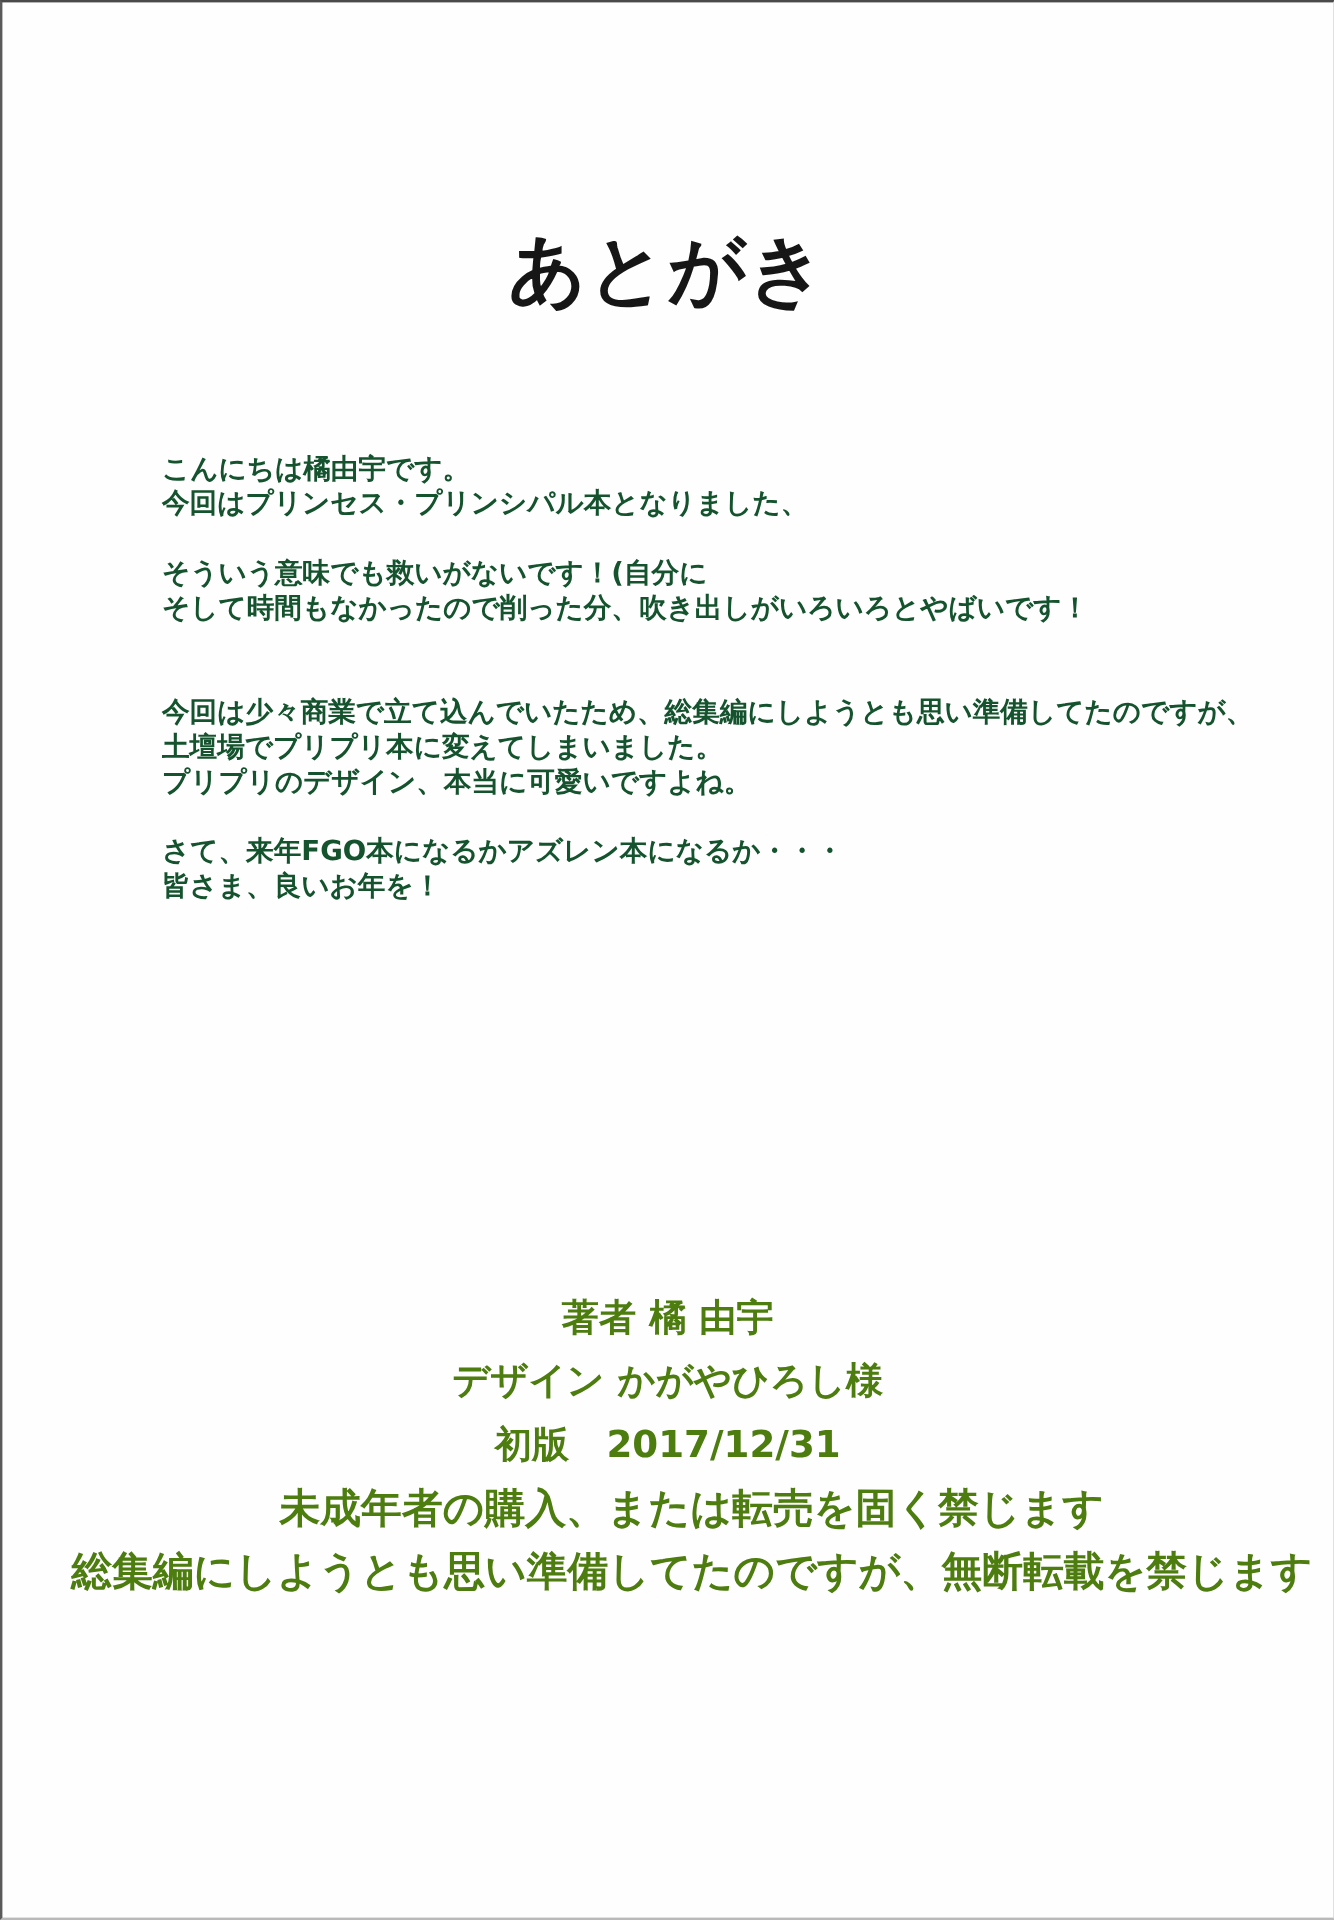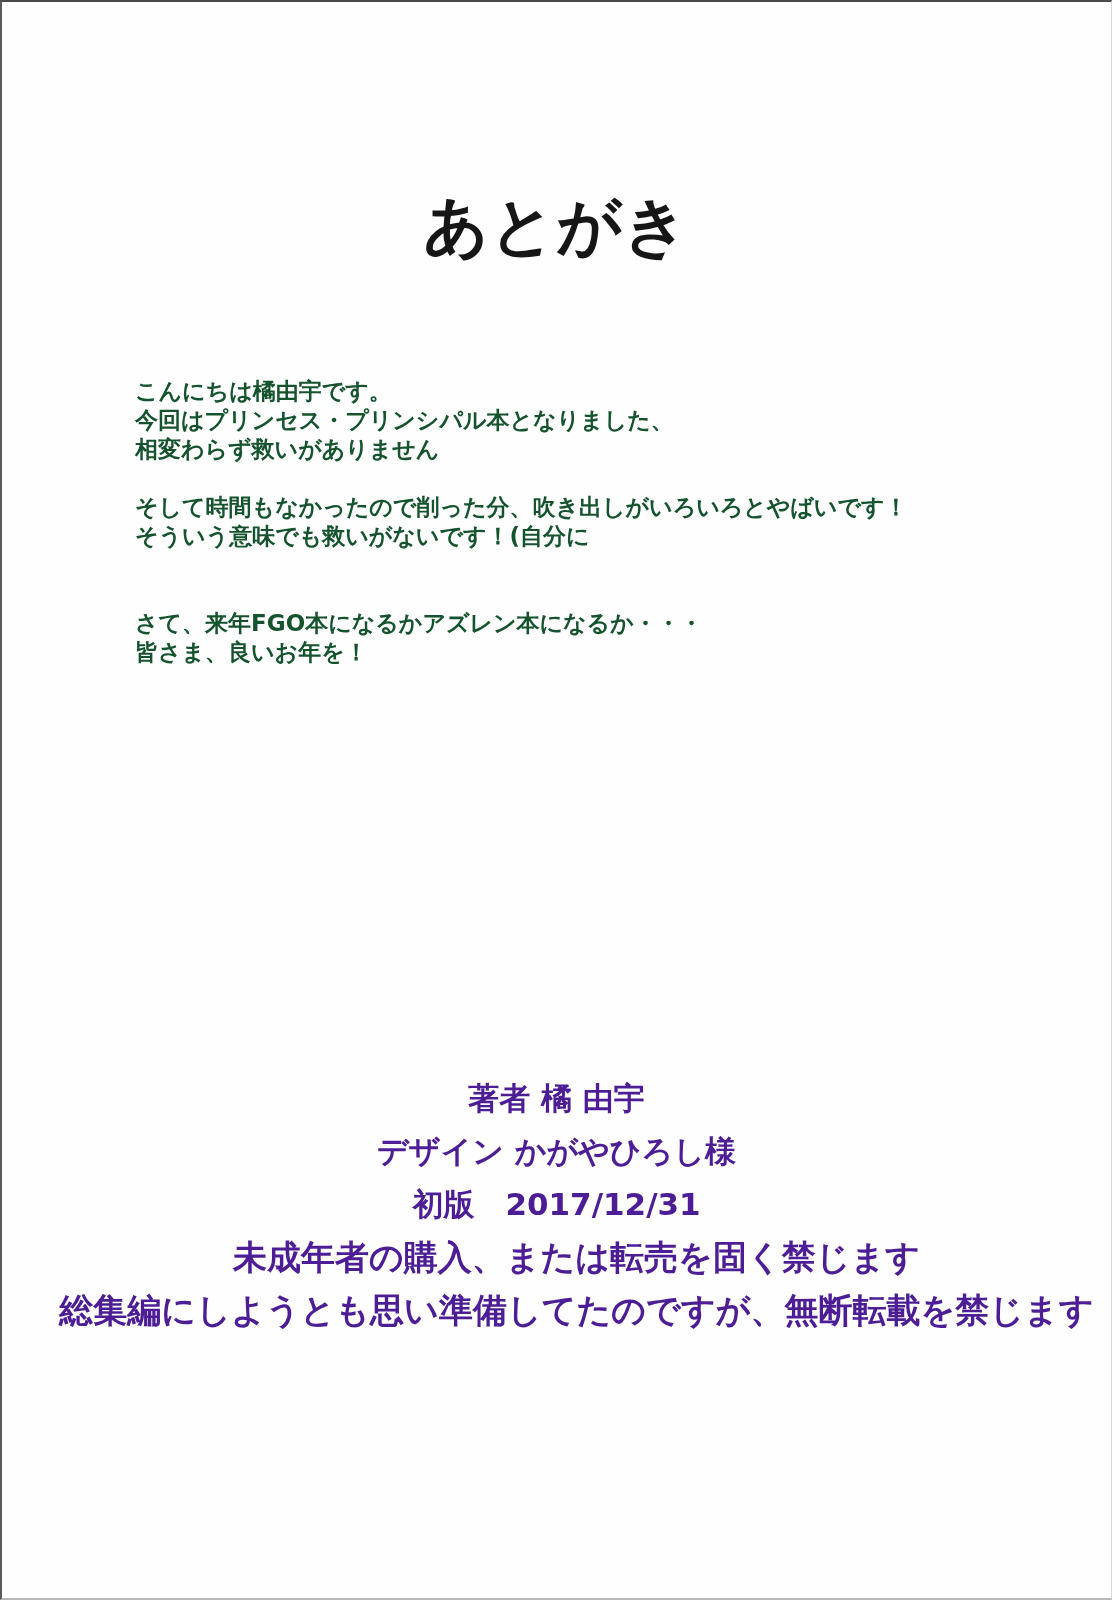--- a/index.html
+++ b/index.html
@@ -53,21 +53,21 @@
     white-space: nowrap;
     margin: 0;
   }
   .colophon {
     position: absolute;
     top: 1070px;
     left: 0;
     width: 100%;
     text-align: center;
     font-weight: 700;
-    color: #4c1d95;
+    color: #4d7c0f;
   }
   .credit-line {
     font-size: 31px;
     line-height: 53px;
     white-space: nowrap;
   }
   .notice-line {
     font-size: 34px;
     line-height: 53px;
     white-space: nowrap;
@@ -79,28 +79,32 @@
 
 <div class="page">
 
   <div class="page-title">あとがき</div>
 
   <div class="afterword-body">
 
     <div class="paragraph gap-1">
       <div class="body-line">こんにちは橘由宇です。</div>
       <div class="body-line">今回はプリンセス・プリンシパル本となりました、</div>
-      <div class="body-line">相変わらず救いがありません</div>
     </div>
 
     <div class="paragraph gap-2">
+      <div class="body-line">そういう意味でも救いがないです！(自分に</div>
       <div class="body-line">そして時間もなかったので削った分、吹き出しがいろいろとやばいです！</div>
-      <div class="body-line">そういう意味でも救いがないです！(自分に</div>
     </div>
 
+    <div class="paragraph gap-1">
+      <div class="body-line">今回は少々商業で立て込んでいたため、総集編にしようとも思い準備してたのですが、</div>
+      <div class="body-line">土壇場でプリプリ本に変えてしまいました。</div>
+      <div class="body-line">プリプリのデザイン、本当に可愛いですよね。</div>
+    </div>
 
     <div class="paragraph">
       <div class="body-line">さて、来年FGO本になるかアズレン本になるか・・・</div>
       <div class="body-line">皆さま、良いお年を！</div>
     </div>
 
   </div>
 
   <div class="colophon">
     <div class="credit-line">著者 橘 由宇</div>

